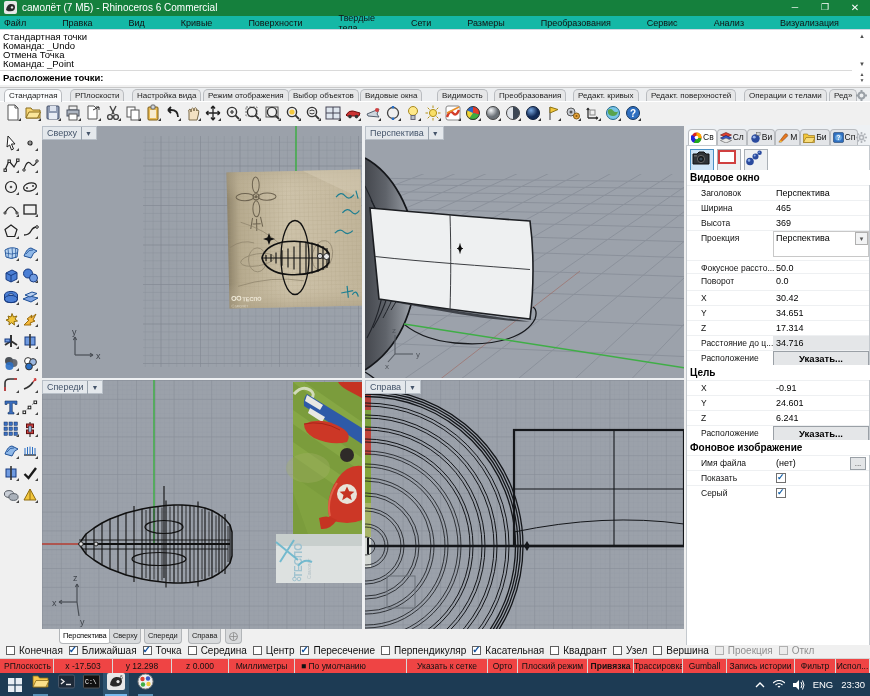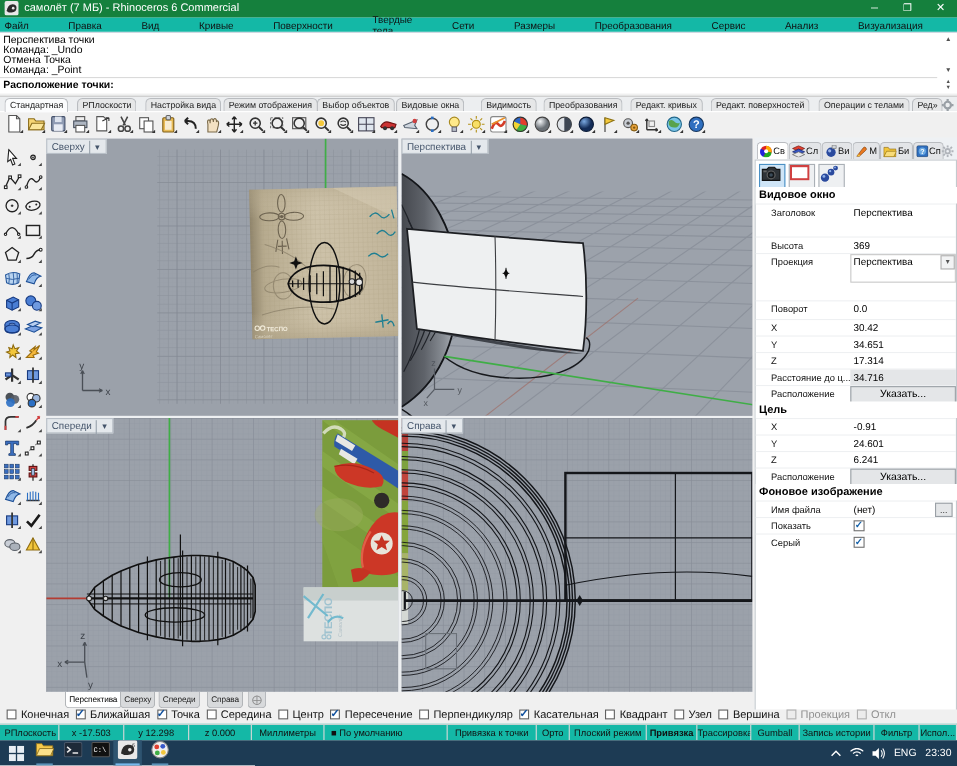--- a/index.html
+++ b/index.html
@@ -36,32 +36,32 @@
   #ptabs { position:absolute; left:2px; top:4px; height:16px; display:flex; }
   .ptab { height:16px; line-height:15px; padding:0 2px; border:1px solid #b9bcc0; border-bottom:none; border-radius:4px 4px 0 0; background:#e3e5e8; color:#111; display:flex; align-items:center; gap:1px; font-size:8.5px; }
   .ptab.act { background:#fff; }
   #pbody { position:absolute; left:0; top:20px; width:184px; height:520px; background:#fff; border:1px solid #c4c9ce; }
   .pbtn { position:absolute; top:3px; width:24px; height:22px; background:#eef0f2; border:1px solid #aab0b6; }
   .pbtn.sel { background:#cfe5f7; border:1px solid #4a90c4; }
   .phead { position:absolute; left:0; width:192px; height:15px; font-weight:bold; color:#000; font-size:10px; padding:2px 0 0 3px; background:#fff; }
   .prow { position:absolute; left:0; width:182px; height:15px; border-top:1px solid #eef0f2; }
   .prow .lab { position:absolute; left:14px; top:2px; color:#111; font-size:8.5px; white-space:nowrap; }
   .prow .val { position:absolute; left:89px; top:2px; color:#000; font-size:9px; }
-  .prow .vbg { position:absolute; left:86px; top:0; width:96px; height:26px; }
+  .prow .vbg { position:absolute; left:86px; top:0; width:96px; height:26px;font-weight:bold; }
   .pchk { position:absolute; left:89px; top:2px; width:10px; height:10px; border:1px solid #707070; background:#fff; }
   .pchk::after { content:"✓"; position:absolute; left:0px; top:-2px; font-size:9px; color:#1460a8; font-weight:bold; }
   #vptabs { position:absolute; left:42px; top:629px; width:642px; height:16px; background:#f0f0f0; font-size:7.5px; letter-spacing:-0.1px; }
   .vtab { position:absolute; top:0; height:15px; line-height:14px; padding:0 3px; background:#d8dadc; border:1px solid #b2b5b8; border-top:none; border-radius:0 0 4px 4px; color:#222; white-space:nowrap; }
   .vtab.act { background:#fff; color:#000; }
   #osnap { position:absolute; left:0; top:645px; width:870px; height:13px; background:#f0f0f0; font-size:10px; color:#111; white-space:nowrap; }
   #osnap span.t { position:relative; top:0px; }
   .cb { display:inline-block; width:9px; height:9px; border:1px solid #606060; background:#fff; margin:0 4px -1px 6px; position:relative; }
   .cb.c::after { content:"✓"; position:absolute; left:-1px; top:-3px; font-size:10px; color:#10509e; font-weight:bold; }
   .cb.dis { border-color:#b0b0b0; background:#ececec; }
-  #statusbar { position:absolute; left:0; top:658px; width:870px; height:15px; background:#14b8a6; border-top:1px solid #d5d5d5; font-size:8.5px; color:#111; display:flex; overflow:hidden; }
+  #statusbar { position:absolute; left:0; top:658px; width:870px; height:15px; background:#ef4444; border-top:1px solid #d5d5d5; font-size:8.5px; color:#111; display:flex; overflow:hidden; }
   #statusbar div { height:15px; line-height:14px; text-align:center; border-right:1px solid #d9d9d9; white-space:nowrap; overflow:hidden; flex-shrink:0; }
   #taskbar { position:absolute; left:0; top:673px; width:870px; height:23px; background:#1d3b54; }
   #tray { position:absolute; right:5px; top:0; height:23px; color:#fff; font-size:9.5px; display:flex; align-items:center; gap:8px; }
 </style></head>
 <body>
   <div id="titlebar">
     <svg class="abs" style="left:4px;top:1px" width="13" height="13" viewBox="0 0 13 13">
       <rect x="0" y="0" width="13" height="13" rx="2" fill="#e8e8e8"></rect>
       <path d="M2 9 Q3 3.5 6.5 3 Q11 2.6 11 6.2 Q11 10 6.5 10.3 L4 10.3 Z" fill="#2a2a2a"></path>
       <circle cx="8" cy="6.4" r="1.2" fill="#e8e8e8"></circle>
@@ -83,21 +83,21 @@
     <span>Сети</span>
     <span>Размеры</span>
     <span>Преобразования</span>
     <span>Сервис</span>
     <span>Анализ</span>
     <span>Визуализация</span>
     <span>Панели</span>
     <span>Справка</span>
   </div>
   <div id="cmd">
-    <div class="l" style="top:2px">Перспектива точки</div>
+    <div class="l" style="top:2px">Стандартная точки</div>
     <div class="l" style="top:11px">Команда: _Undo</div>
     <div class="l" style="top:20px">Отмена Точка</div>
     <div class="l" style="top:29px">Команда: _Point</div>
     <div class="l" style="top:43px; font-weight:bold">Расположение точки:</div>
     <div id="cmdsep"></div>
     <div id="cmdsb">
       <div class="tr" style="top:0">▲</div>
       <div class="tr" style="bottom:0">▼</div>
     </div>
     <div id="cmdspin">▲<br>▼</div>
@@ -984,29 +984,37 @@
           <circle cx="10.5" cy="6.5" r="3" fill="#2a4a9e"></circle>
           <circle cx="9.7" cy="5.6" r="1" fill="#8fb0e8"></circle>
           <circle cx="14.6" cy="2.8" r="2.2" fill="#2a4a9e"></circle>
           <circle cx="14.1" cy="2.2" r="0.8" fill="#8fb0e8"></circle>
         </svg></div>
       <div class="phead" style="top:24px">Видовое окно</div>
       <div class="prow" style="top:39px">
         <span class="lab">Заголовок</span>
         <span class="val">Перспектива</span>
       </div>
+      <div class="prow" style="top:54px">
+        <span class="lab">Ширина</span>
+        <span class="val">465</span>
+      </div>
       <div class="prow" style="top:69px">
         <span class="lab">Высота</span>
         <span class="val">369</span>
       </div>
       <div class="prow" style="top:84px">
         <span class="lab">Проекция</span>
         <span class="vbg" style="border:1px solid #c8c8c8"></span>
         <span class="abs" style="left:168px;top:1px;width:13px;height:13px;border:1px solid #b0b0b0;background:#f2f3f4;font-size:7px;text-align:center;line-height:12px;color:#555">▾</span>
         <span class="val">Перспектива</span>
+      </div>
+      <div class="prow" style="top:114px">
+        <span class="lab">Фокусное рассто...</span>
+        <span class="val">50.0</span>
       </div>
       <div class="prow" style="top:127px">
         <span class="lab">Поворот</span>
         <span class="val">0.0</span>
       </div>
       <div class="prow" style="top:144px">
         <span class="lab">X</span>
         <span class="val">30.42</span>
       </div>
       <div class="prow" style="top:159px">
@@ -1073,21 +1081,21 @@
   <div id="osnap">
     <span class="cb"></span><span class="t">Конечная</span><span class="cb c"></span><span class="t">Ближайшая</span><span class="cb c"></span><span class="t">Точка</span><span class="cb"></span><span class="t">Середина</span><span class="cb"></span><span class="t">Центр</span><span class="cb c"></span><span class="t">Пересечение</span><span class="cb"></span><span class="t">Перпендикуляр</span><span class="cb c"></span><span class="t">Касательная</span><span class="cb"></span><span class="t">Квадрант</span><span class="cb"></span><span class="t">Узел</span><span class="cb"></span><span class="t">Вершина</span><span class="cb dis"></span><span class="t" style="color:#909090">Проекция</span><span class="cb dis"></span><span class="t" style="color:#909090">Откл</span>
   </div>
   <div id="statusbar">
     <div style="width:54px;text-align:left;padding-left:4px">РПлоскость</div>
     <div style="width:59px">x -17.503</div>
     <div style="width:59px">y 12.298</div>
     <div style="width:57px">z 0.000</div>
     <div style="width:66px">Миллиметры</div>
     <div style="width:112px;text-align:left;padding-left:6px">■ По умолчанию</div>
-    <div style="width:81px">Привязка к точки</div>
+    <div style="width:81px">Указать к сетке</div>
     <div style="width:30px">Орто</div>
     <div style="width:70px">Плоский режим</div>
     <div style="width:46px;font-weight:bold">Привязка</div>
     <div style="width:49px">Трассировка</div>
     <div style="width:44px">Gumball</div>
     <div style="width:68px">Запись истории</div>
     <div style="width:41px">Фильтр</div>
     <div style="flex:1">Испол...</div>
   </div>
   <div id="taskbar">

